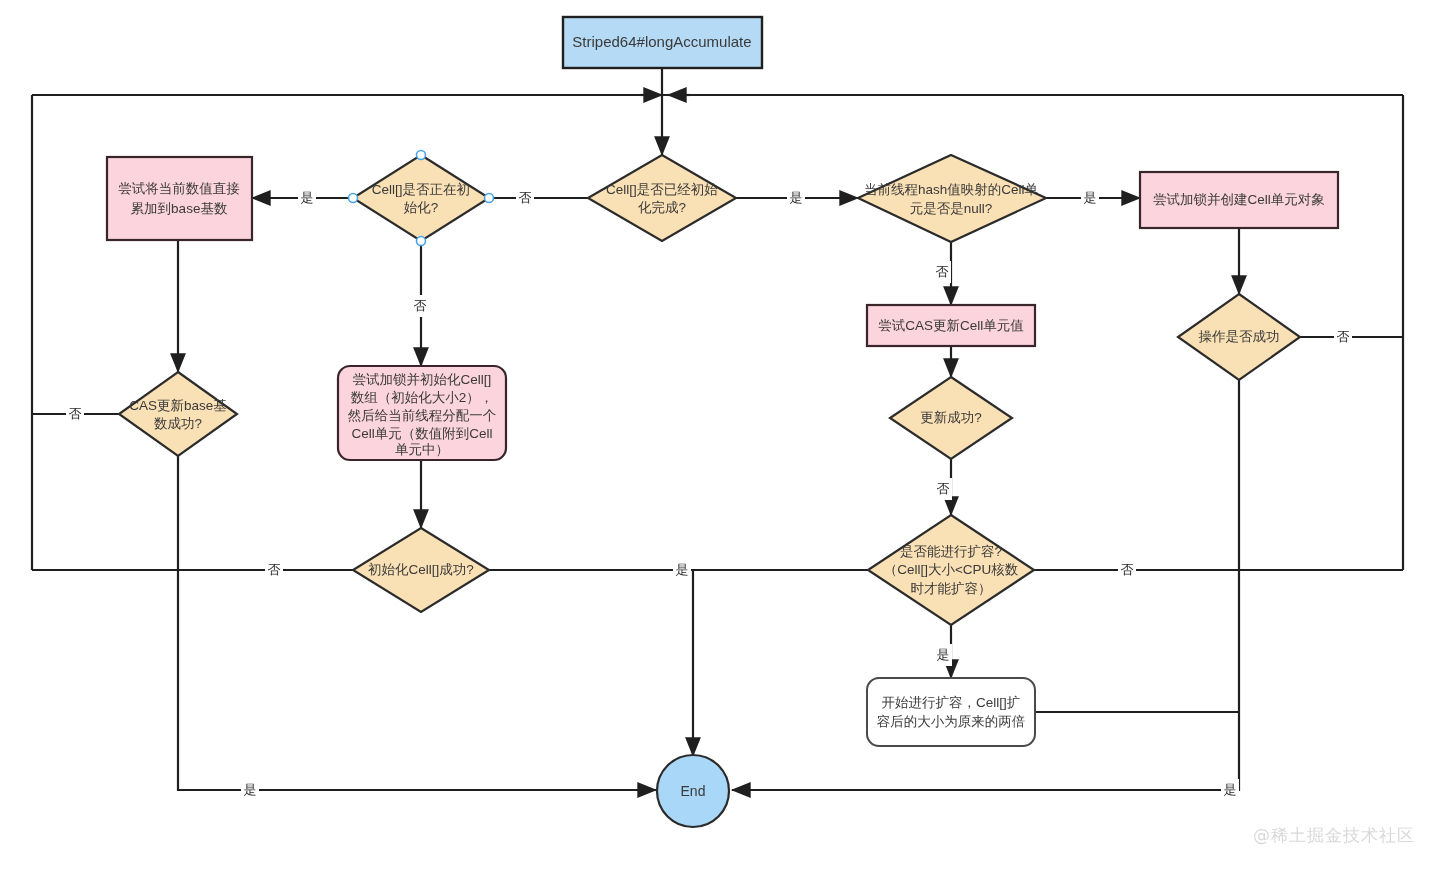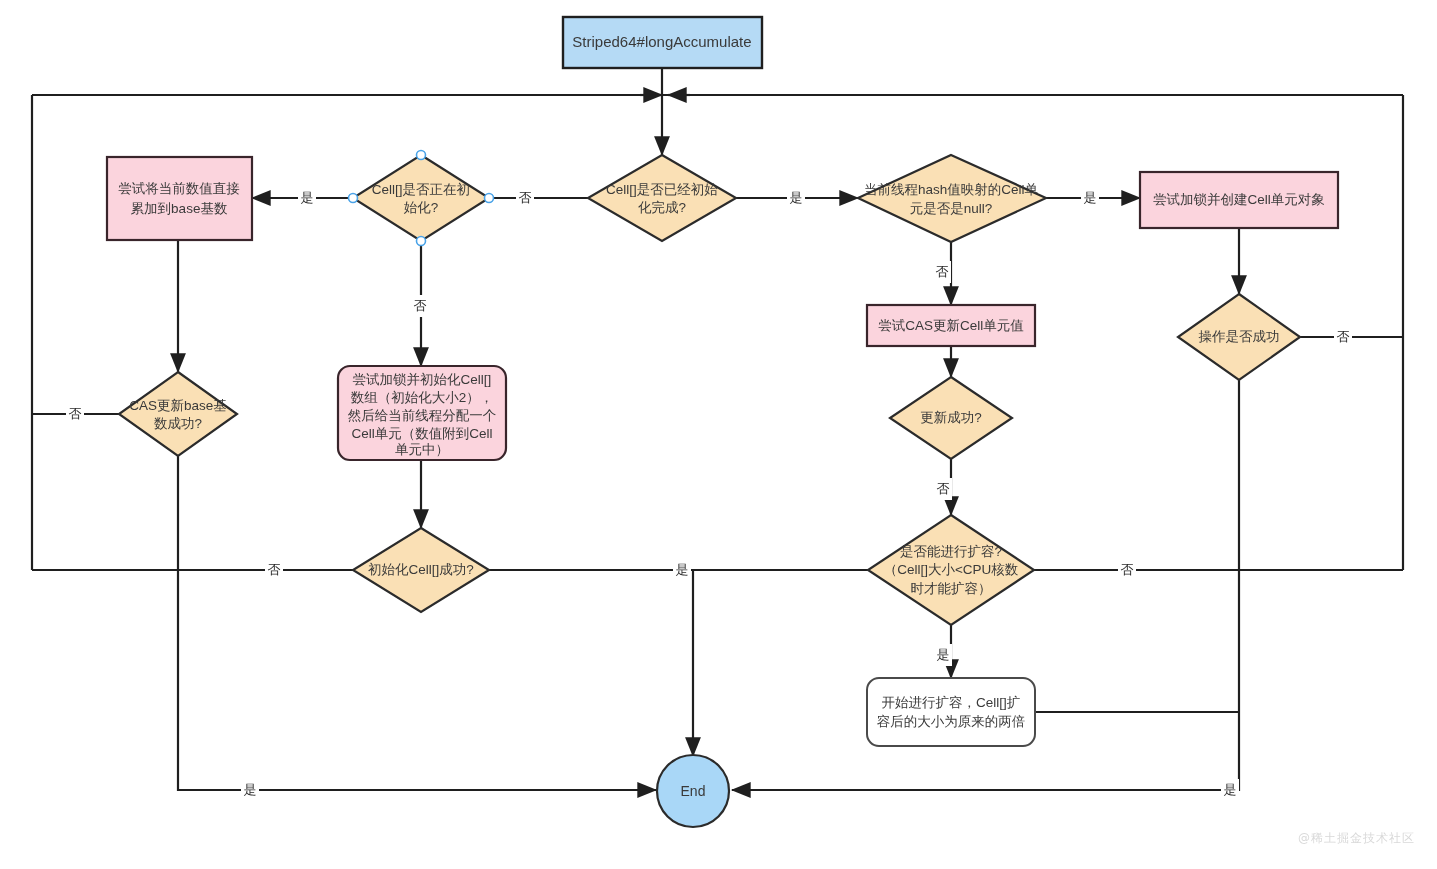--- a/index.html
+++ b/index.html
@@ -84,21 +84,21 @@
   }
   .handle {
     fill: #ffffff;
     stroke: #4aa3e8;
     stroke-width: 1.6;
   }
   .watermark {
     position: absolute;
     right: 22px;
     bottom: 22px;
-    font-size: 12px;
+    font-size: 17px;
     color: #d9d9d9;
     letter-spacing: 1px;
     user-select: none;
     font-family: "DejaVu Sans", sans-serif;
   }
 </style>
 </head>
 <body>
 
 <div id="canvas-wrap">

